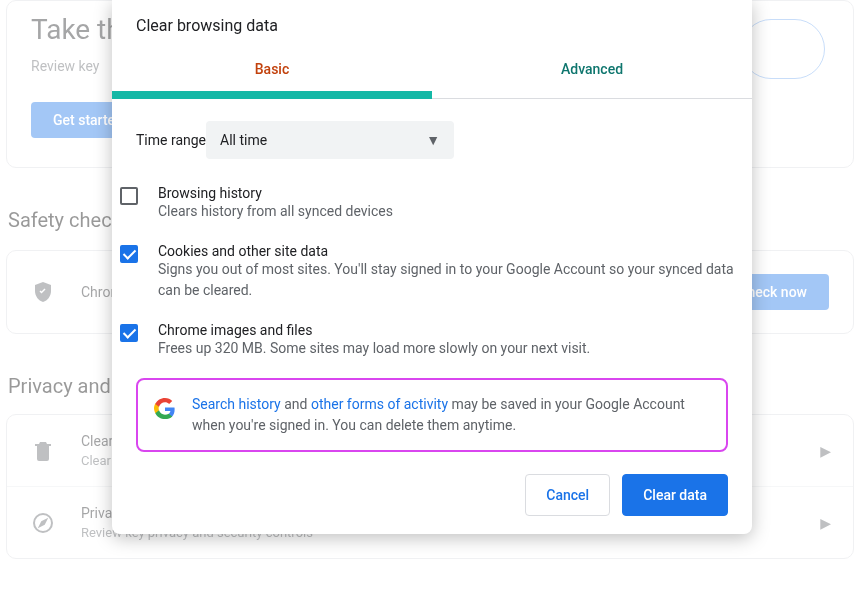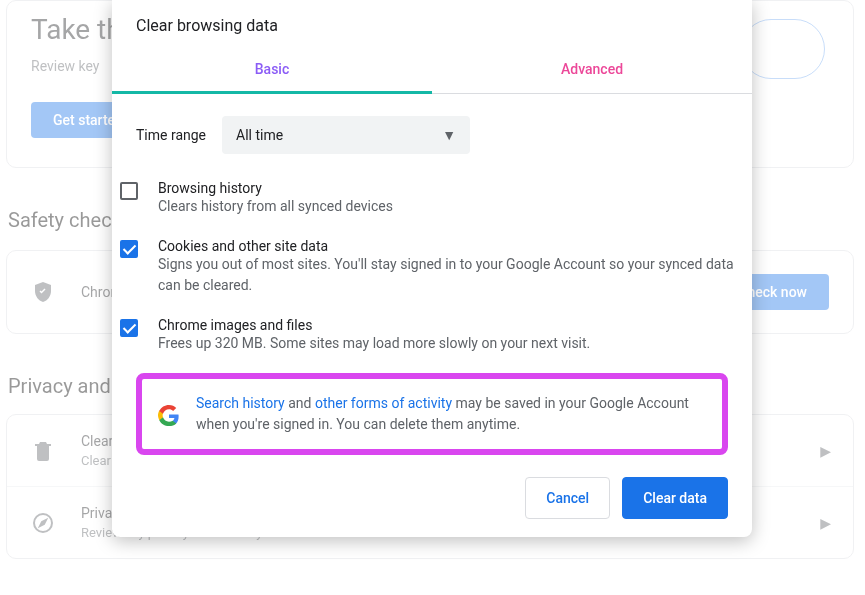--- a/index.html
+++ b/index.html
@@ -30,37 +30,37 @@
   .priv-icon { width:24px; height:24px; color:#5f6368; }
   .priv-txt { margin-left:26px; }
   .priv-title { font-size:14px; color:#202124; }
   .priv-sub { font-size:13px; color:#5f6368; margin-top:4px; }
   .priv-arrow { position:absolute; right:22px; color:#5f6368; font-size:14px; }
 
   
   .dialog { position:absolute; left:112px; top:0; width:640px; background:#fff; box-shadow:0 4px 18px rgba(0,0,0,0.25); border-radius:0 0 8px 8px; padding-bottom:18px; z-index:10; }
   .dlg-title { font-size:16px; color:#202124; padding:16px 24px 12px; }
   .tabs { display:flex; border-bottom:1px solid #dadce0; }
-  .tab { flex:1; text-align:center; font-size:14px; font-weight:500; padding:14px 0; color:#ec4899; cursor:pointer; }
-  .tab.active { color:#8b5cf6; border-bottom:3px solid #14b8a6; margin-bottom:-1px; }
+  .tab { flex:1; text-align:center; font-size:14px; font-weight:500; padding:14px 0; color:#0f766e; cursor:pointer; }
+  .tab.active { color:#c2410c; border-bottom:8px solid #14b8a6; margin-bottom:-1px; }
 
-  .range-row { display:flex; align-items:center; padding:22px 24px 0; gap:16px; }
+  .range-row { display:flex; align-items:center; padding:22px 24px 0; }
   .range-label { font-size:14px; color:#202124; }
   .select { flex:0 0 248px; background:#f1f3f4; border:none; border-radius:4px; height:38px; display:flex; align-items:center; padding:0 14px; font-size:14px; color:#202124; justify-content:space-between; cursor:pointer; }
   .sel-caret { color:#5f6368; }
 
   .opts { padding:10px 8px 0; }
   .opt { display:flex; gap:20px; padding:16px 0 6px; }
   .cb { width:18px; height:18px; border:2px solid #5f6368; border-radius:2px; margin-top:2px; flex-shrink:0; position:relative; cursor:pointer; }
   .cb.checked { background:#1a73e8; border-color:#1a73e8; }
   .cb.checked::after { content:""; position:absolute; left:4px; top:0px; width:5px; height:10px; border:solid #fff; border-width:0 2px 2px 0; transform:rotate(45deg); }
   .opt-title { font-size:14px; color:#202124; }
   .opt-sub { font-size:14px; color:#5f6368; line-height:1.45; }
 
-  .info-box { margin:14px 24px 0; border:6px solid #d946ef; border-radius:8px; padding:14px 16px; display:flex; gap:16px;align-items:center; }
+  .info-box { margin:14px 24px 0; border:2px solid #d946ef; border-radius:8px; padding:14px 16px; display:flex; gap:16px; }
   .g-logo { width:22px; height:22px; flex-shrink:0; margin-top:4px; }
   .info-text { font-size:14px; color:#5f6368; line-height:1.5; }
   .info-text a { color:#1a73e8; text-decoration:none; }
 
   .dlg-actions { display:flex; justify-content:flex-end; gap:12px; padding:22px 24px 0; }
   .btn { font-size:14px; font-weight:500; padding:12px 20px; border-radius:4px; cursor:pointer; }
   .btn-secondary { background:#fff; border:1px solid #dadce0; color:#1a73e8; }
   .btn-primary { background:#1a73e8; border:1px solid #1a73e8; color:#fff; }
 </style>
 </head>

